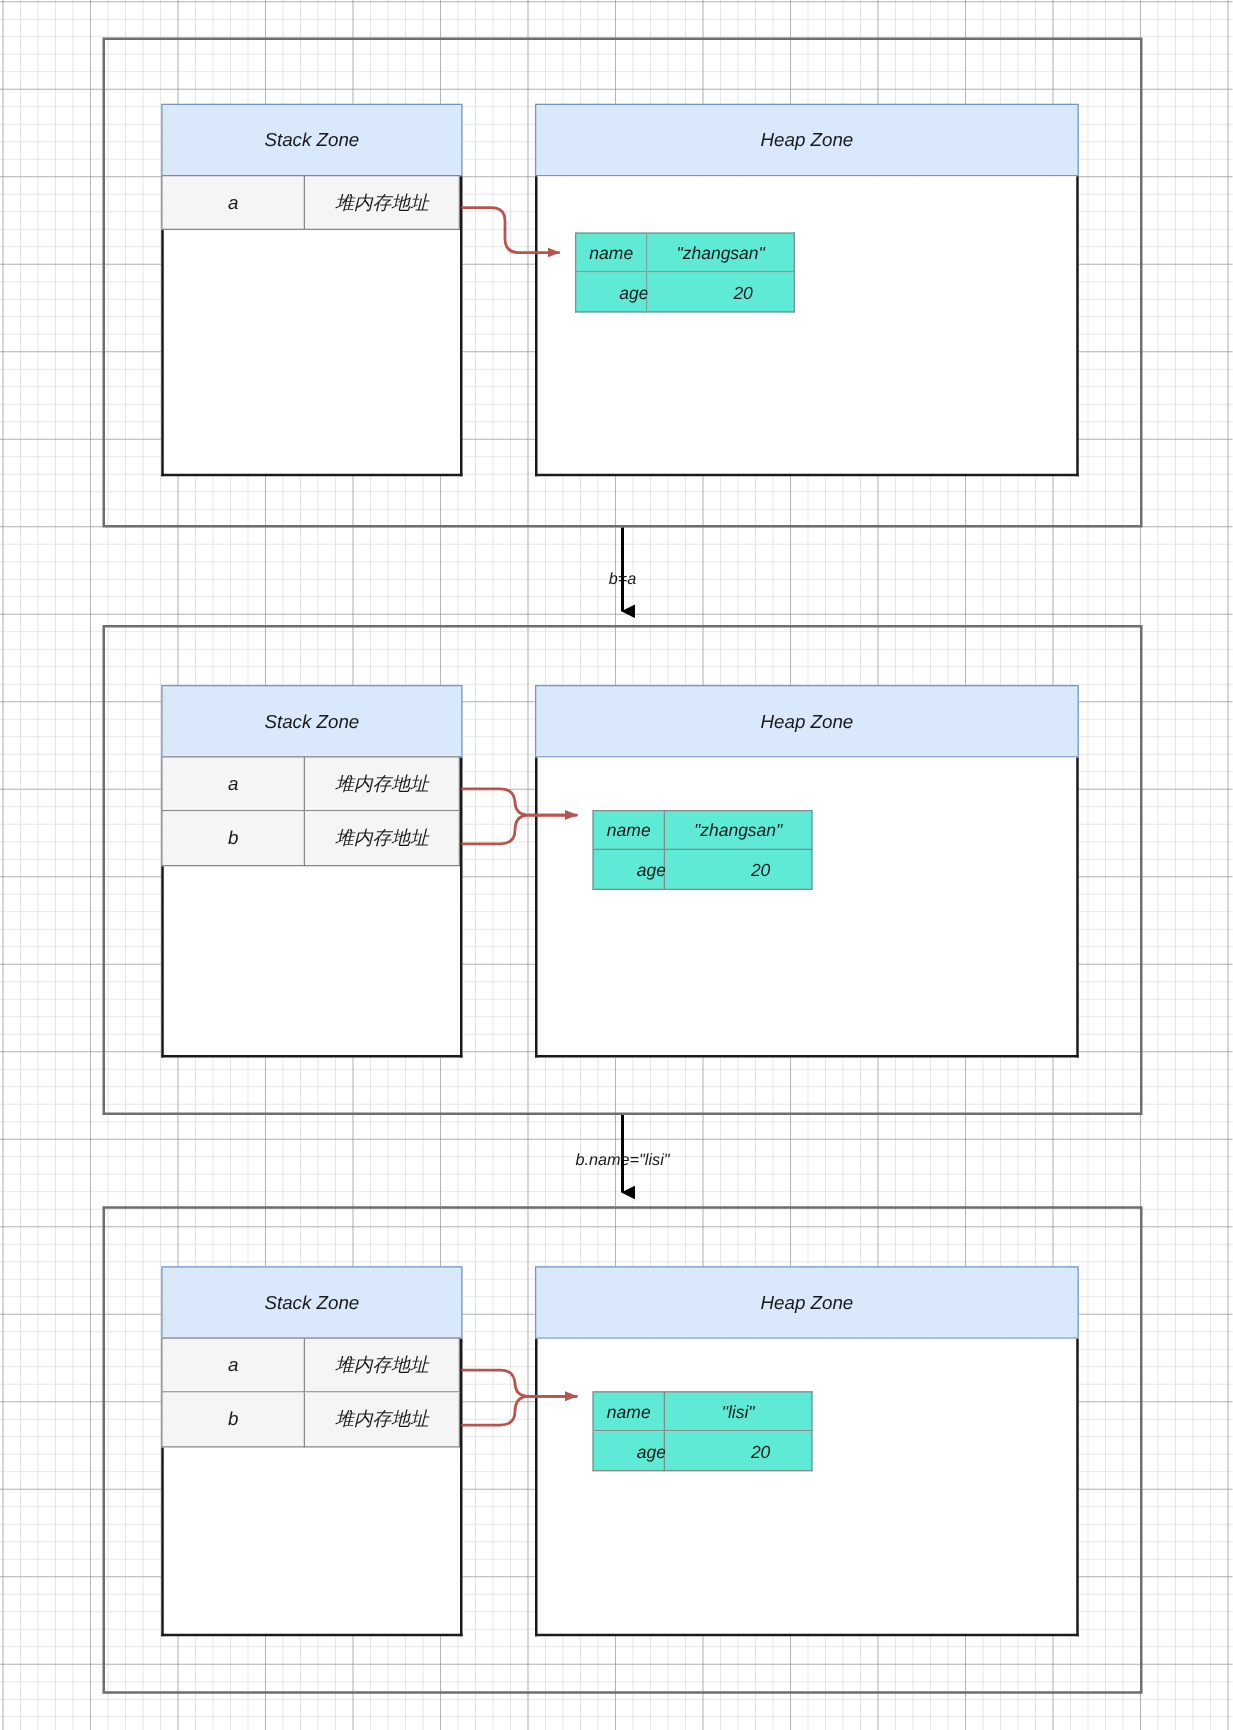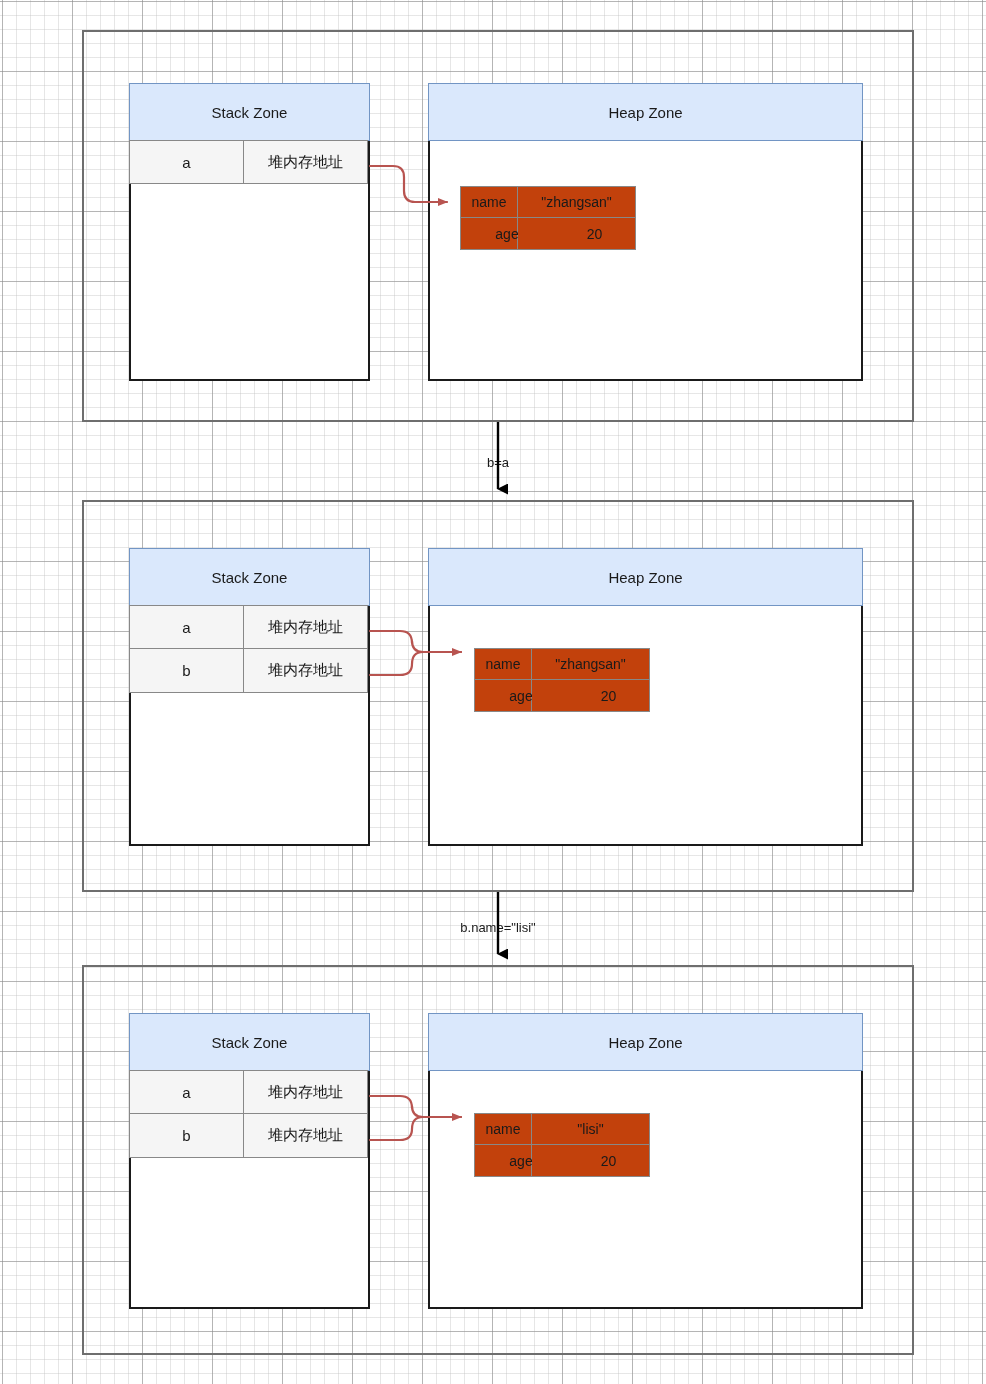--- a/index.html
+++ b/index.html
@@ -33,20 +33,21 @@
       14px 14px;
     background-position: 2px 1px, 2px 1px, 2px 1px, 2px 1px;
     z-index: 0;
   }
 
   #diagram {
     position: absolute;
     left: 0; top: 0;
     width: 986px; height: 1079px;
     z-index: 1;
+    font-style: italic;
   }
 
   
   .step-panel {
     position: absolute;
     border: 2px solid #6e6e6e;
     box-sizing: border-box;
     background: transparent;
   }
 
@@ -109,21 +110,21 @@
     position: absolute;
     box-sizing: border-box;
   }
   .obj-row {
     display: flex;
     box-sizing: border-box;
     height: 32px;
   }
   .obj-cell {
     box-sizing: border-box;
-    background: #c2410c;
+    background: #5eead4;
     border: 1px solid #888888;
     display: flex;
     align-items: center;
     justify-content: center;
     font-size: 14px;
     color: #1a1a1a;
   }
   .obj-cell.key { width: 58px; }
   .obj-cell.val { width: 118px; border-left: none; }
   .obj-row + .obj-row .obj-cell { border-top: none; padding-left: 36px; }

